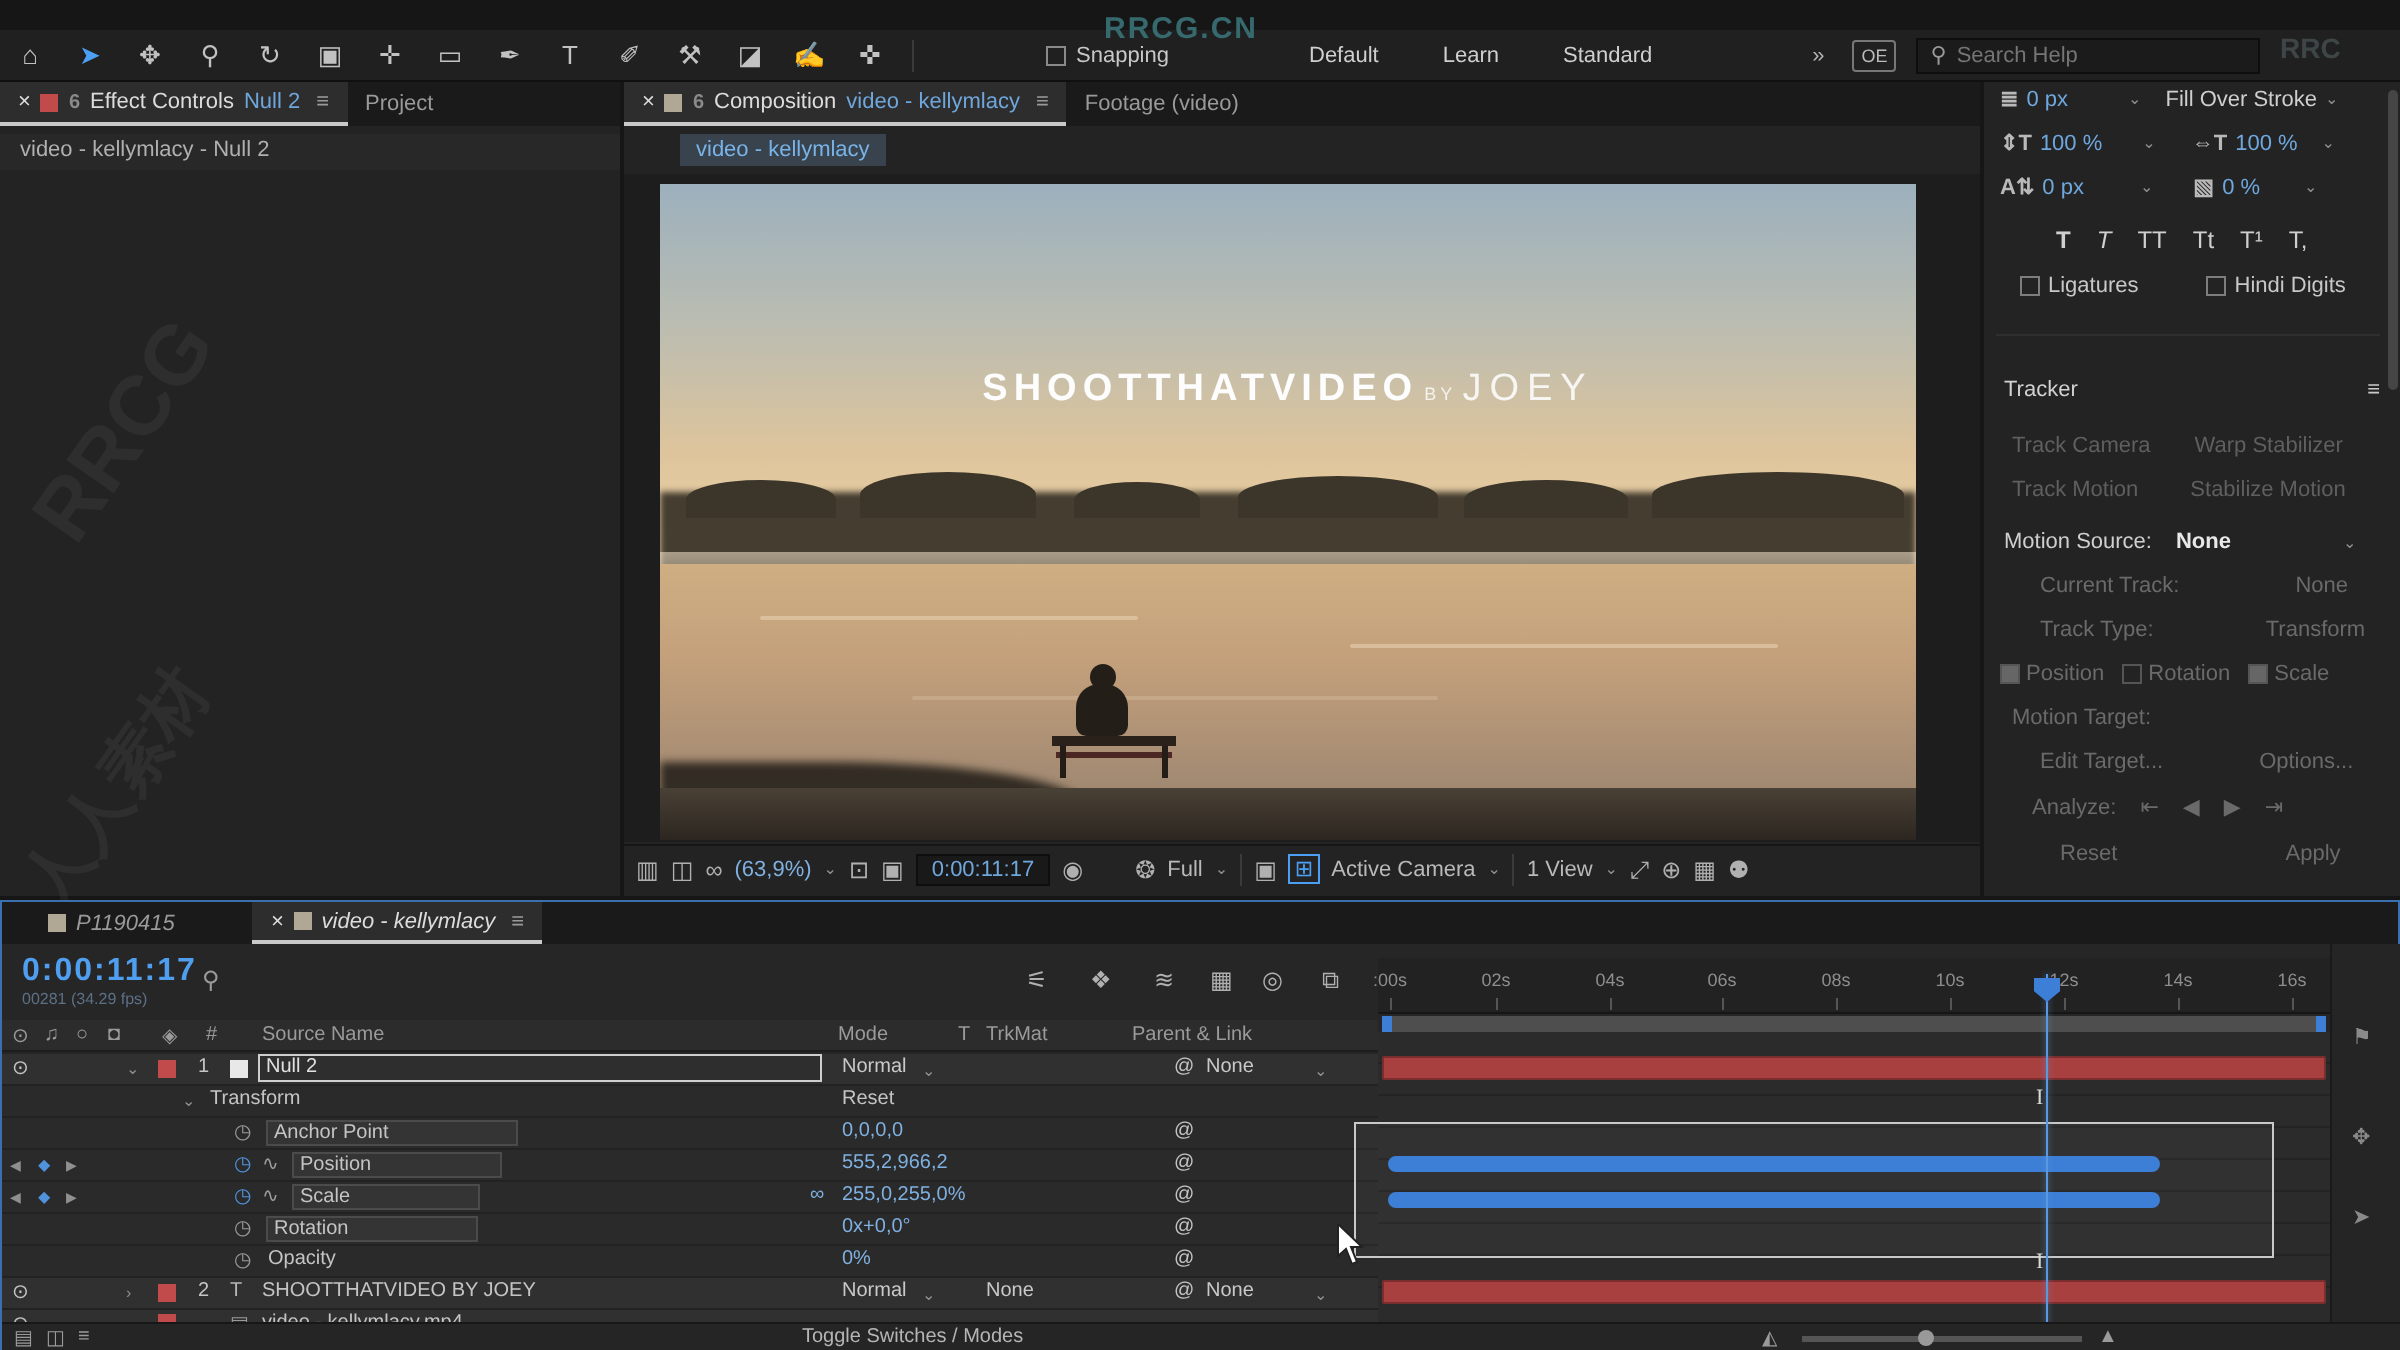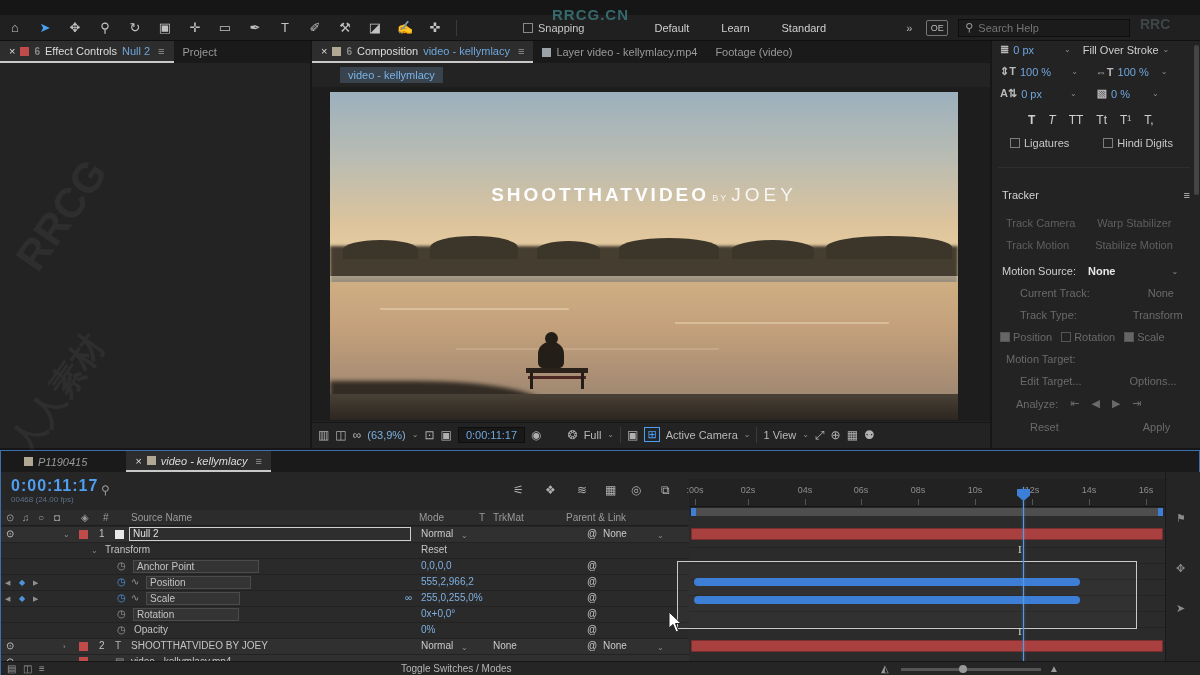--- a/index.html
+++ b/index.html
@@ -181,37 +181,34 @@
         <span class="chip" style="background:#c14b4b"></span>
         <span class="lock-ic">6</span>
         <span>Effect Controls</span>
         <span class="blue">Null 2</span>
         <span class="menu-ic">≡</span>
       </div>
       <div class="tab">
         <span>Project</span>
       </div>
     </div>
+    <div class="crumb">video - kellymlacy - Null 2</div>
     <div class="wm-diag" style="left:0px;top:150px;">RRCG</div>
     <div class="wm-diag" style="left:-10px;top:330px;font-size:34px;">人人素材</div>
   </div>
 
   <div id="comppanel" class="abs panel">
     <div class="tabbar">
       <div class="tab active">
         <span>×</span>
         <span class="chip" style="background:#b0a794"></span>
         <span class="lock-ic">6</span>
         <span>Composition</span>
         <span class="blue">video - kellymlacy</span>
         <span class="menu-ic">≡</span>
-      </div>
-      <div class="tab">
-        <span class="chip" style="background:#9aa4a8"></span>
-        <span>Layer video - kellymlacy.mp4</span>
       </div>
       <div class="tab">
         <span>Footage (video)</span>
       </div>
     </div>
     <div class="crumbchip">video - kellymlacy</div>
 
     <div id="viewer">
       <div id="compimg">
         <div id="sky"></div>
@@ -376,21 +373,21 @@
       </div>
       <div class="tab active" style="margin-left:30px;">
         <span>×</span>
         <span class="chip" style="background:#b0a794"></span>
         <span>video - kellymlacy</span>
         <span class="menu-ic">≡</span>
       </div>
     </div>
 
     <div id="tl-tc">0:00:11:17</div>
-    <div id="tl-frame">00468 (24.00 fps)</div>
+    <div id="tl-frame">00281 (34.29 fps)</div>
     <div id="tl-search">⚲</div>
 
     <span class="tl-ic" style="left:512px;">⚟</span>
     <span class="tl-ic" style="left:544px;">❖</span>
     <span class="tl-ic" style="left:576px;">≋</span>
     <span class="tl-ic" style="left:604px;">▦</span>
     <span class="tl-ic" style="left:630px;">◎</span>
     <span class="tl-ic" style="left:660px;">⧉</span>
 
     <div id="tl-ruler">

